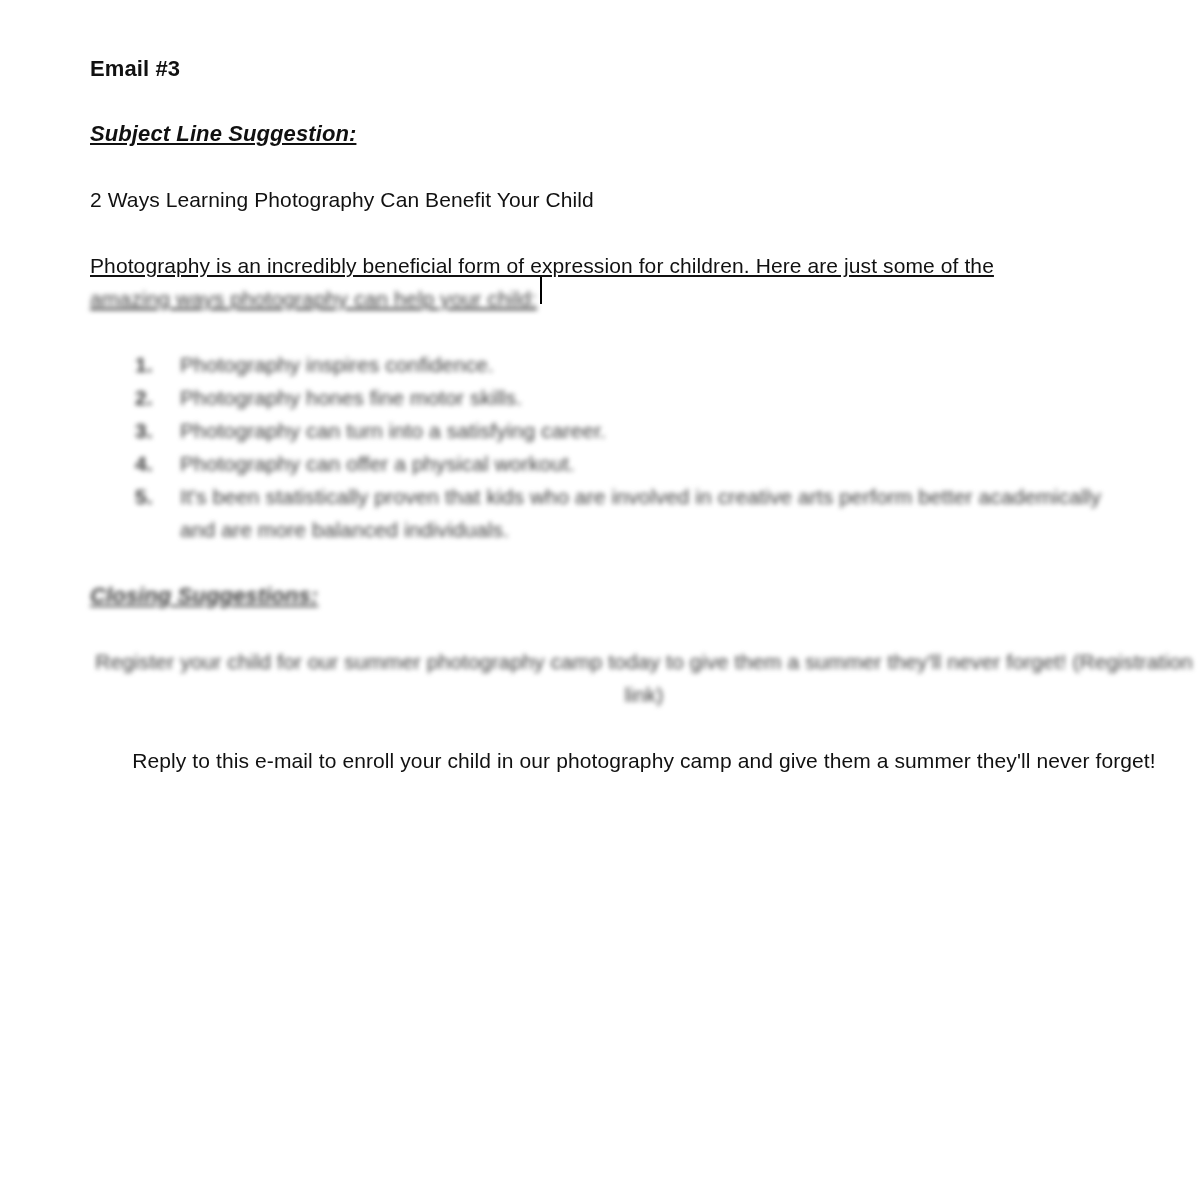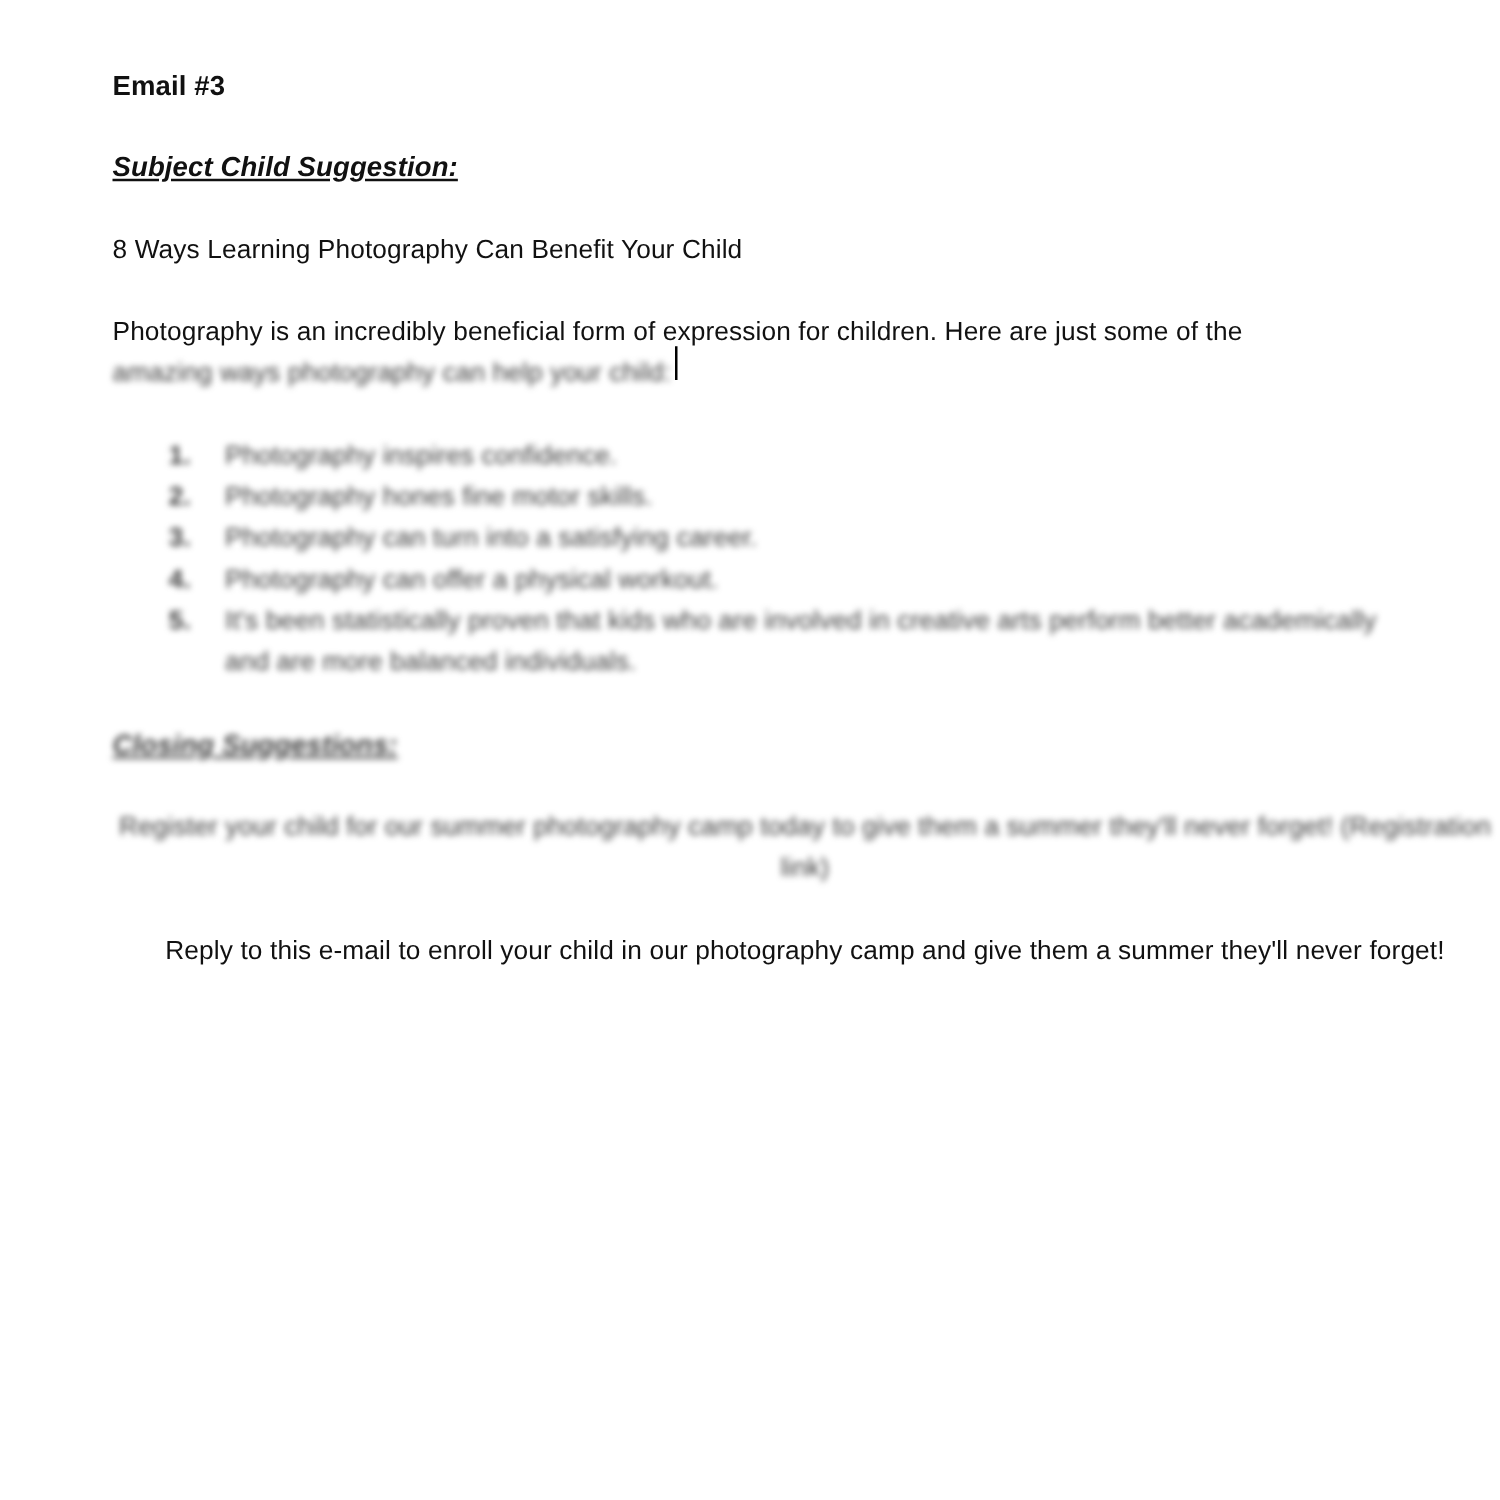--- a/index.html
+++ b/index.html
@@ -36,21 +36,21 @@
     margin-bottom: 33px;
   }
   .blurred {
     filter: blur(2.7px);
     color: #3d3d3d;
   }
   .blurred-block {
     filter: blur(2.7px);
     color: #3d3d3d;
   }
-  .intro-line { display: block; }
+  .intro-line { display: block; text-decoration: underline; }
   .text-cursor {
     display: inline-block;
     width: 2px;
     height: 27px;
     background: #000000;
     vertical-align: text-bottom;
     position: relative;
     top: -6px;
     margin-left: 3px;
   }
@@ -77,23 +77,23 @@
   }
   .wrap-para { max-width: 1110px; text-align: center; }
 </style>
 </head>
 <body>
 
 <div class="page doc-text">
 
   <div class="email-label">Email #3</div>
 
-  <div class="section-heading">Subject Child Suggestion:</div>
+  <div class="section-heading">Subject Line Suggestion:</div>
 
-  <div class="para">8 Ways Learning Photography Can Benefit Your Child</div>
+  <div class="para">2 Ways Learning Photography Can Benefit Your Child</div>
 
   <div class="para">
     <span class="intro-line">Photography is an incredibly beneficial form of expression for children. Here are just some of the</span>
     <span class="intro-line">
       <span class="blurred">amazing ways photography can help your child:</span><span class="text-cursor"></span>
     </span>
   </div>
 
   <ol class="benefits blurred-block">
     <li>Photography inspires confidence.</li>

